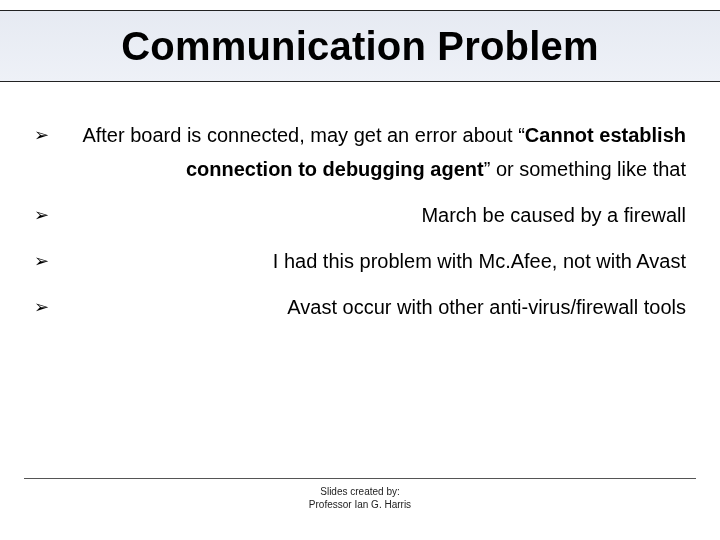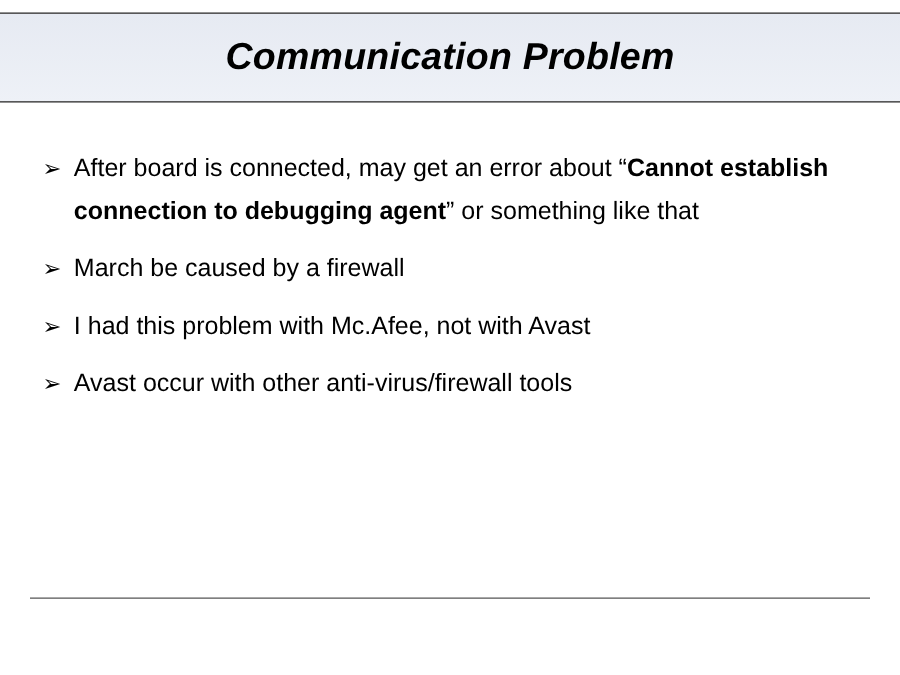--- a/index.html
+++ b/index.html
@@ -7,25 +7,24 @@
   body { background: #fff; font-family: Arial, Helvetica, sans-serif; position: relative; }
   .header-band {
     position: absolute;
     top: 10px; left: 0; width: 720px; height: 72px;
     background: linear-gradient(to bottom, #e6eaf2 0%, #eef1f7 100%);
     border-top: 1px solid #222;
     border-bottom: 1px solid #222;
     display: flex; align-items: center; justify-content: center;
   }
   .title {
-    font-size: 30px;
+    font-size: 40px;
     font-weight: bold;
     color: #000;
     letter-spacing: 0.2px;
-    font-style: italic;
   }
   .content {
     position: absolute;
     top: 118px;
     left: 34px;
     width: 652px;
   }
   .bullet {
     display: flex;
     align-items: flex-start;
@@ -34,21 +33,21 @@
     line-height: 1.7;
     color: #000;
   }
   .marker {
     flex: 0 0 auto;
     margin-right: 10px;
     margin-top: 2px;
     font-size: 18px;
     color: #000;
   }
-  .btext { flex: 1 1 auto; }
+  .btext { flex: 1 1 auto; text-align: right; }
   .btext b { font-weight: bold; }
   .footer-rule {
     position: absolute;
     left: 24px; width: 672px; top: 478px; height: 0;
     border-top: 1px solid #555;
   }
   .footer {
     position: absolute;
     top: 486px; left: 0; width: 720px;
     text-align: center;
@@ -79,13 +78,15 @@
     <span class="btext"><span>I had this problem with Mc.Afee, not with Avast</span><b></b><span></span></span>
   </div>
   <div class="bullet">
     <span class="marker">➢</span>
     <span class="btext"><span>Avast occur with other anti-virus/firewall tools</span><b></b><span></span></span>
   </div>
 </div>
 
 <div class="footer-rule"></div>
 <div class="footer">
+  <div>Slides created by:</div>
+  <div>Professor Ian G. Harris</div>
 </div>
 
 </body></html>

